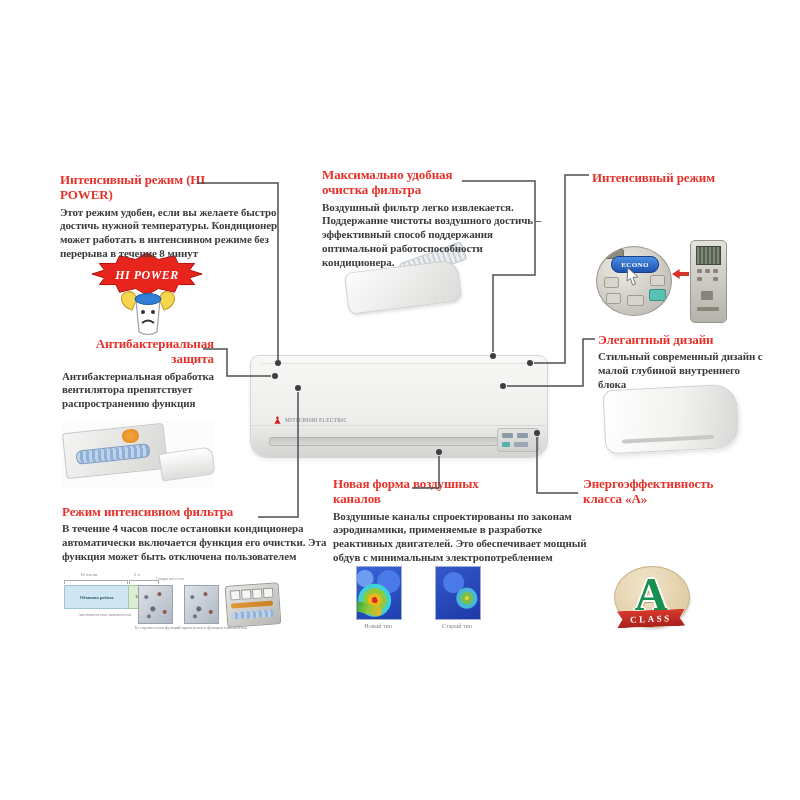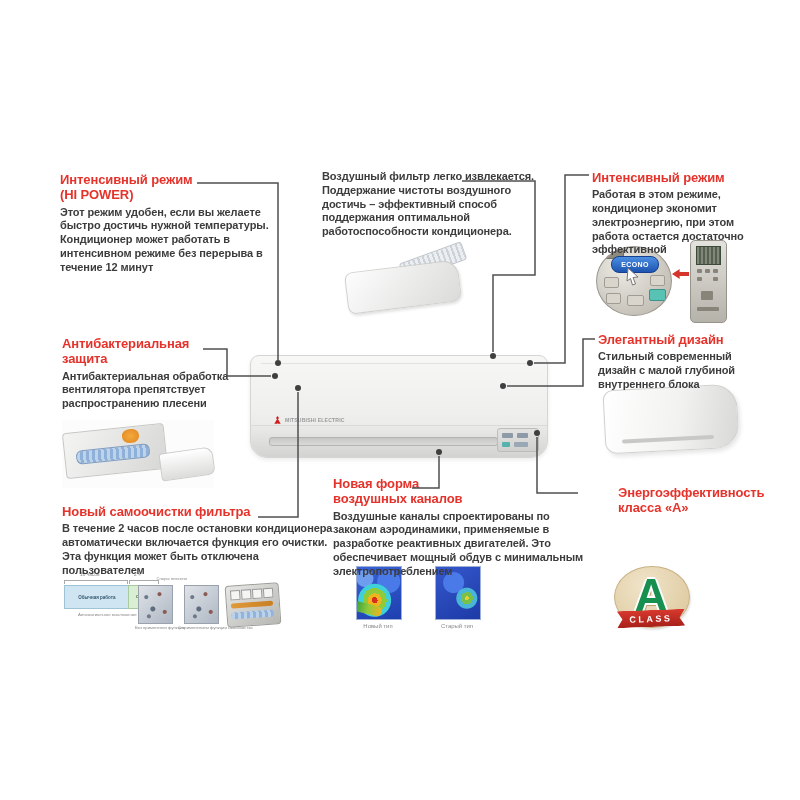--- a/index.html
+++ b/index.html
@@ -1,17 +1,17 @@
 <!DOCTYPE html>
 <html><head>
 <meta charset="utf-8">
 <style>
   html,body{margin:0;padding:0;background:#fff;}
   .canvas{position:relative;width:800px;height:800px;background:#ffffff;overflow:hidden;
-          font-family:Liberation Sans, sans-serif;}
+          font-family:Liberation Serif, serif;}
   
   .callout{position:absolute;z-index:3;}
   .c-title{color:#e5332b;font-size:13px;font-weight:bold;line-height:1.18;letter-spacing:-.1px;}
   .c-body{margin-top:3px;color:#3c3c3c;font-size:11px;font-weight:bold;line-height:1.25;letter-spacing:-.1px;}
   
   svg.lines{position:absolute;left:0;top:0;z-index:5;pointer-events:none;}
   svg.lines path{fill:none;stroke:#4f4f4f;stroke-width:1.5;}
   svg.lines circle{fill:#3f3f3f;stroke:none;}
   
   .ac{position:absolute;left:250px;top:355px;width:296px;height:101px;z-index:1;
@@ -140,56 +140,71 @@
         <span class="slot" style="left:4px;top:4px;width:11px;height:5px;background:#8d9aa8;"></span>
         <span class="slot" style="left:19px;top:4px;width:11px;height:5px;background:#8d9aa8;"></span>
         <span class="slot" style="left:4px;top:13px;width:8px;height:5px;background:#55b3ad;"></span>
         <span class="slot" style="left:16px;top:13px;width:14px;height:5px;background:#9aa7b5;"></span>
       </div>
     </div>
   </div>
 
   <div class="callout" style="left:60px;top:172px;width:240px;">
     <div class="c-title" style="max-width:152px;">Интенсивный режим (HI POWER)</div>
-    <div class="c-body">Этот режим удобен, если вы желаете быстро достичь нужной температуры. Кондиционер может работать в интенсивном режиме без перерыва в течение 12 минут</div>
+    <div class="c-body">Этот режим удобен, если вы желаете быстро достичь нужной температуры. Кондиционер может работать в интенсивном режиме без перерыва в течение 8 минут</div>
   </div>
 
   <div class="callout" style="left:322px;top:167px;width:225px;">
+    <div class="c-title" style="max-width:165px;">Максимально удобная очистка фильтра</div>
     <div class="c-body">Воздушный фильтр легко извлекается. Поддержание чистоты воздушного достичь – эффективный способ поддержания оптимальной работоспособности кондиционера.</div>
   </div>
 
   <div class="callout" style="left:592px;top:170px;width:178px;">
     <div class="c-title">Интенсивный режим</div>
-    <div class="c-body">Работая в этом режиме, кондиционер экономит электроэнергию, при этом работа остается достаточно эффективной</div>
   </div>
 
   <div class="callout" style="left:62px;top:336px;width:170px;">
-    <div class="c-title" style="max-width:152px;">Антибактериальная защита</div>
-    <div class="c-body">Антибактериальная обработка вентилятора препятствует распространению плесени</div>
+    <div class="c-title" style="max-width:152px;text-align:right;">Антибактериальная защита</div>
+    <div class="c-body">Антибактериальная обработка вентилятора препятствует распространению функция</div>
   </div>
 
   <div class="callout" style="left:62px;top:504px;width:272px;">
-    <div class="c-title">Новый самоочистки фильтра</div>
-    <div class="c-body">В течение 2 часов после остановки кондиционера автоматически включается функция его очистки. Эта функция может быть отключена пользователем</div>
+    <div class="c-title">Режим интенсивном фильтра</div>
+    <div class="c-body">В течение 4 часов после остановки кондиционера автоматически включается функция его очистки. Эта функция может быть отключена пользователем</div>
   </div>
 
   <div class="callout" style="left:598px;top:332px;width:172px;">
     <div class="c-title">Элегантный дизайн</div>
     <div class="c-body">Стильный современный дизайн с малой глубиной внутреннего блока</div>
   </div>
 
   <div class="callout" style="left:333px;top:476px;width:255px;">
     <div class="c-title" style="max-width:162px;">Новая форма воздушных каналов</div>
     <div class="c-body">Воздушные каналы спроектированы по законам аэродинамики, применяемые в разработке реактивных двигателей. Это обеспечивает мощный обдув с минимальным электропотреблением</div>
   </div>
 
-  <div class="callout" style="left:618px;top:476px;width:175px;margin-top:9px;">
+  <div class="callout" style="left:583px;top:476px;width:175px;">
     <div class="c-title" style="max-width:168px;">Энергоэффективность класса «А»</div>
   </div>
 
+  <div class="hipower">
+    <svg width="110" height="44" viewBox="0 0 110 42">
+      <polygon fill="#e8251d" stroke="#b50f0a" stroke-width="1" points="110,21 97.5,24.9 102.6,31.5 86.1,31.6 82.5,39.2 66.4,35.5 55,42 43.6,35.5 27.5,39.2 23.9,31.6 7.4,31.5 12.5,24.9 0,21 12.5,17.1 7.4,10.5 23.9,10.4 27.5,2.8 43.6,6.5 55,0 66.4,6.5 82.5,2.8 86.1,10.4 102.6,10.5 97.5,17.1"></polygon>
+      <text x="55" y="26" text-anchor="middle" class="hp-text">HI POWER</text>
+    </svg>
+    <svg class="hp-char" width="64" height="54" viewBox="0 0 64 54">
+      <path d="M16,24 C4,20 2,8 11,6 C18,4 22,11 19,17 Z" fill="#f7d54e" stroke="#caa52e" stroke-width="1.2"></path>
+      <path d="M48,24 C60,20 62,8 53,6 C46,4 42,11 45,17 Z" fill="#f7d54e" stroke="#caa52e" stroke-width="1.2"></path>
+      <path d="M20,13 L44,13 L41,46 Q32,51 23,46 Z" fill="#ffffff" stroke="#9aa0a6" stroke-width="1.2"></path>
+      <ellipse cx="32" cy="13" rx="13" ry="5.5" fill="#2f7fd6" stroke="#1c5fa8" stroke-width="1"></ellipse>
+      <circle cx="27" cy="26" r="2" fill="#333"></circle>
+      <circle cx="37" cy="26" r="2" fill="#333"></circle>
+      <path d="M26,37 Q32,32 38,37" stroke="#333" stroke-width="2" fill="none"></path>
+    </svg>
+  </div>
 
   <div class="img-filter">
     <div class="if-filt"></div>
     <div class="if-unit"></div>
   </div>
 
   <div class="econo-circle">
     <span class="kb dark" style="left:5px;top:2px;width:20px;height:8px;"></span>
     <div class="econo-btn">ECONO</div>
     <span class="kb" style="left:7px;top:30px;width:13px;height:9px;"></span>

